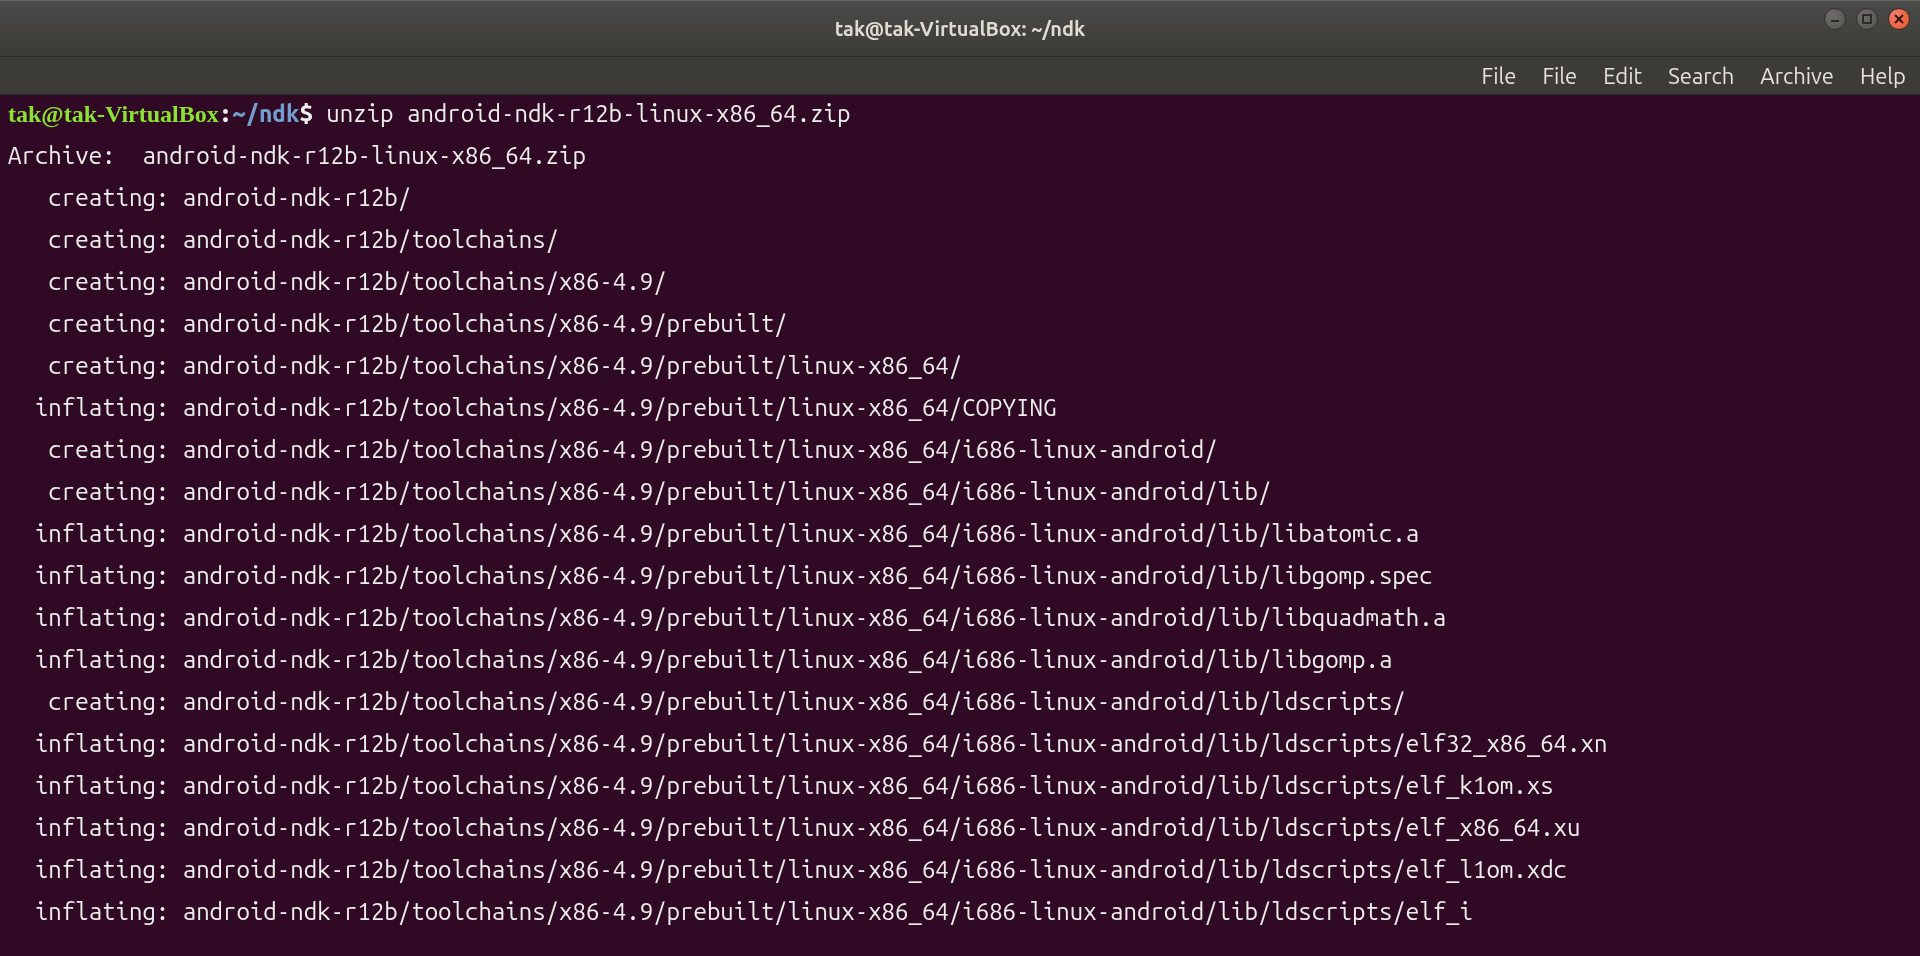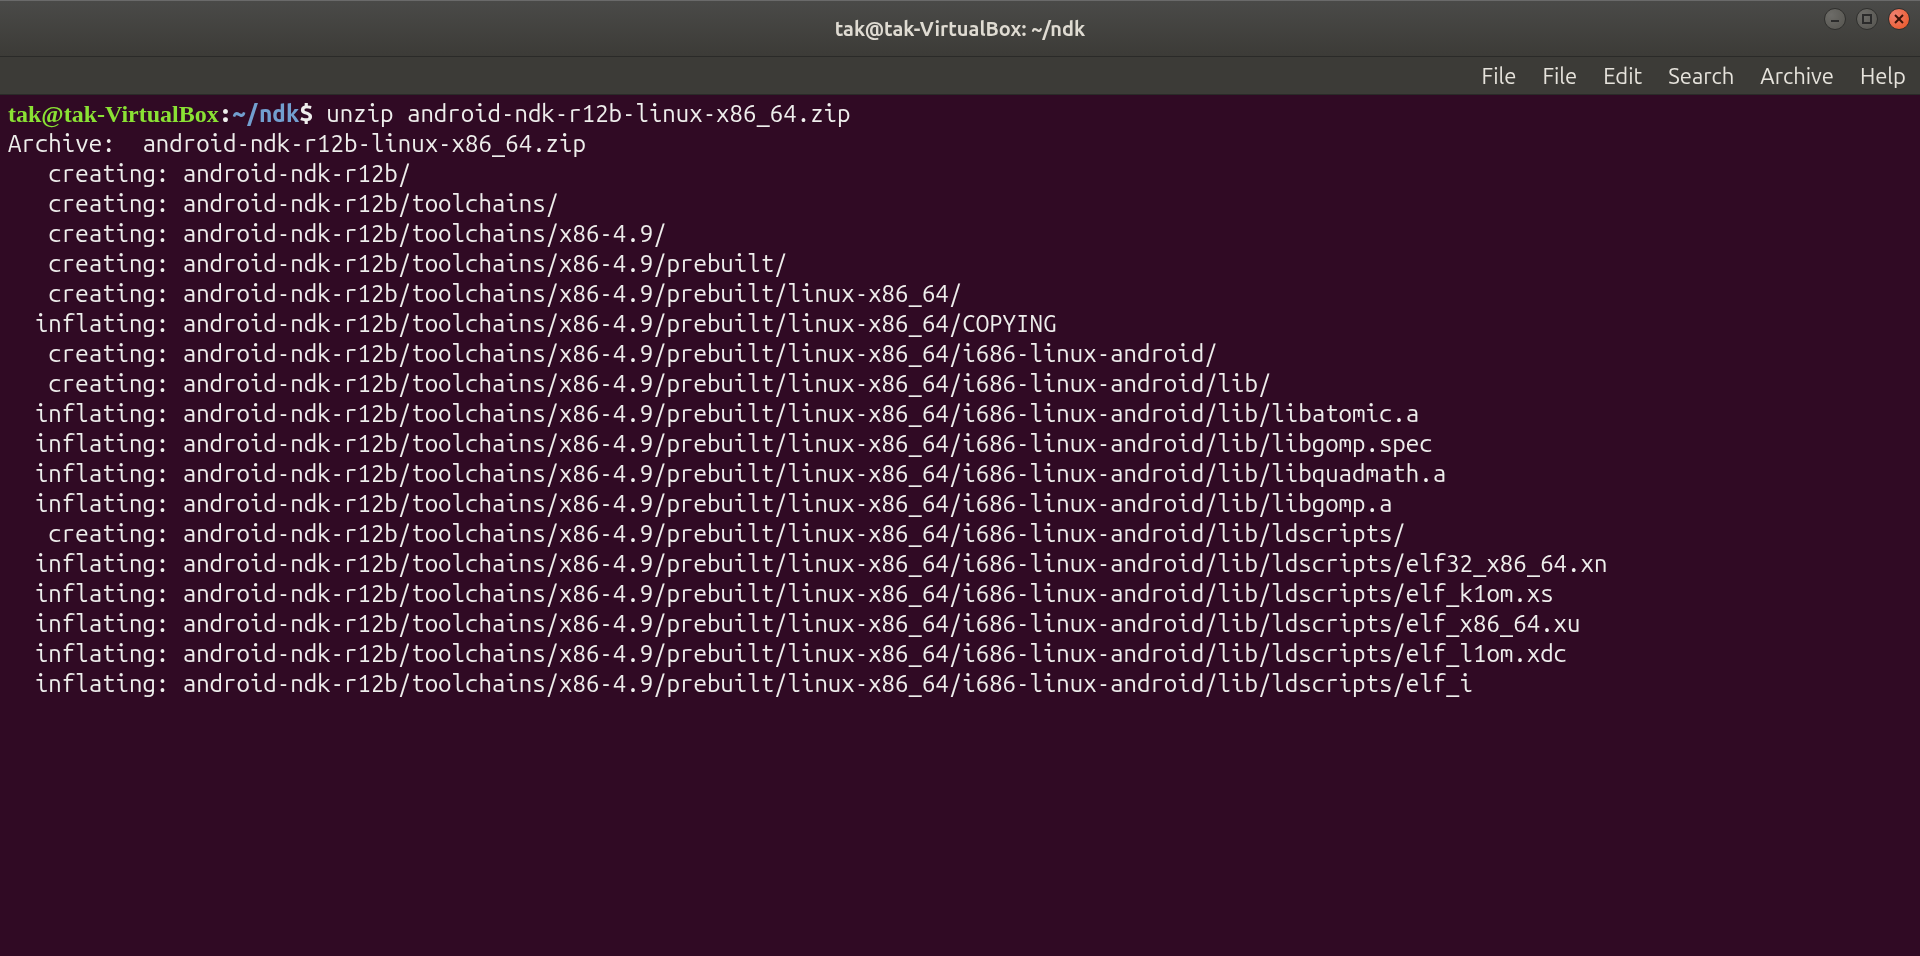--- a/index.html
+++ b/index.html
@@ -82,21 +82,21 @@
       color: #eeeeec;
       overflow: hidden;
       white-space: pre-wrap;
       word-break: break-all;
     }
     .p-user { color: #8ae234; font-weight: bold; font-family: Liberation Serif, serif; }
     .p-colon { color: #eeeeec; font-weight: bold; }
     .p-path { color: #729fcf; font-weight: bold; margin-top: 16px; }
     .p-dollar { color: #eeeeec; font-weight: bold; }
     .cmd { color: #eeeeec; margin-top: 24px; }
-    .out-line { color: #eeeeec; display: block; }
+    .out-line { color: #eeeeec; display: block; margin-top: 12px; }
   </style>
 </head>
 <body>
 
 <div class="window">
   <div class="titlebar">
     <span class="titlebar-text">tak@tak-VirtualBox: ~/ndk</span>
     <div class="win-controls">
       <div class="wc wc-min">
         <svg width="10" height="10" viewBox="0 0 10 10">

